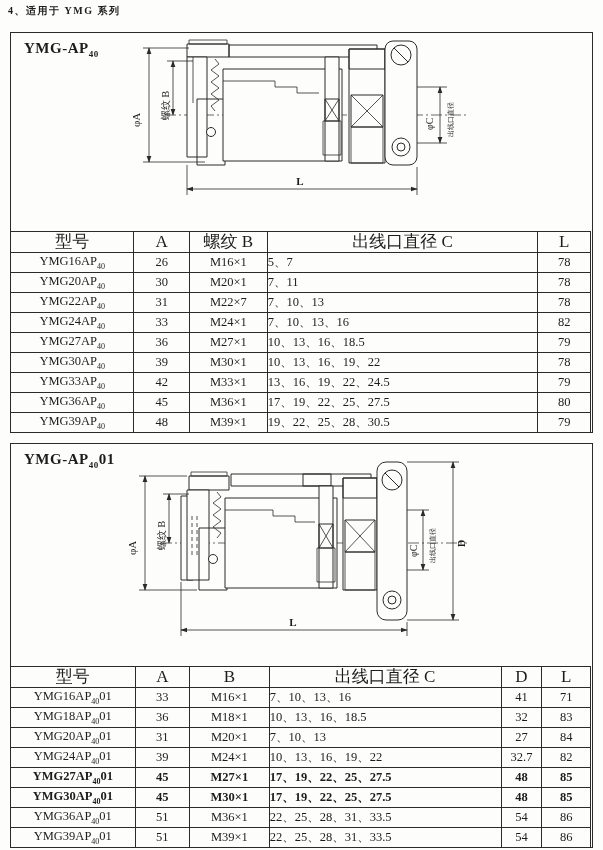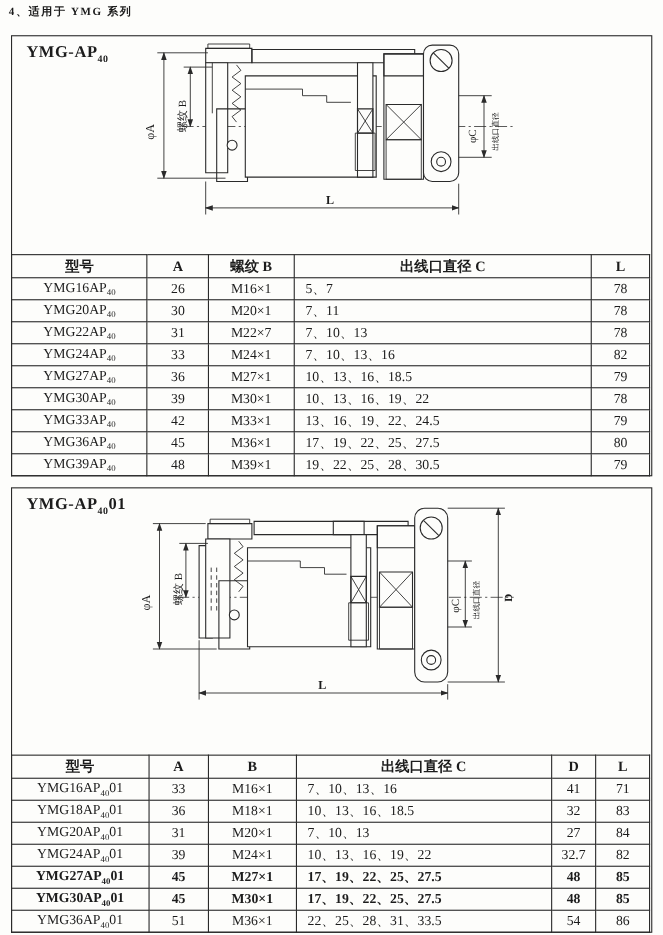--- a/index.html
+++ b/index.html
@@ -36,22 +36,22 @@
     border-collapse:collapse;table-layout:fixed;
     background:transparent;
   }
   .spec th,.spec td{
     border:1px solid #2a2a2a;
     height:19px;padding:0;
     text-align:center;vertical-align:middle;
     font-size:12.5px;font-weight:400;line-height:1.05;
     overflow:hidden;white-space:nowrap;
   }
-  .spec thead th{font-size:13px;height:20px;font-weight:bold;}
-  .spec td.col-c{text-align:left;padding-left:10px;}
+  .spec thead th{font-size:17px;height:20px;}
+  .spec td.col-c{text-align:left;}
   .spec td sub{font-size:8px;}
   .spec tr.bold-row td{font-weight:700;}
 
   
   .drawing *{vector-effect:non-scaling-stroke;}
   .ln{stroke:#2a2a2a;stroke-width:1;fill:none;}
   .lnt{stroke:#2a2a2a;stroke-width:0.8;fill:none;}
   .fillw{fill:#fdfdfb;stroke:#2a2a2a;stroke-width:1;}
   .cl{stroke:#2a2a2a;stroke-width:0.7;stroke-dasharray:11 3 2 3;fill:none;}
   .dim{stroke:#2a2a2a;stroke-width:0.8;fill:none;}
@@ -417,17 +417,25 @@
             <td>85</td>
           </tr>
           <tr>
             <td><span>YMG36AP</span><sub>40</sub><span>01</span></td>
             <td>51</td>
             <td>M36×1</td>
             <td class="col-c">22、25、28、31、33.5</td>
             <td>54</td>
             <td>86</td>
           </tr>
+          <tr>
+            <td><span>YMG39AP</span><sub>40</sub><span>01</span></td>
+            <td>51</td>
+            <td>M39×1</td>
+            <td class="col-c">22、25、28、31、33.5</td>
+            <td>54</td>
+            <td>86</td>
+          </tr>
         </tbody>
     </table>
   </section>
 
 </div>
 
 </body></html>

